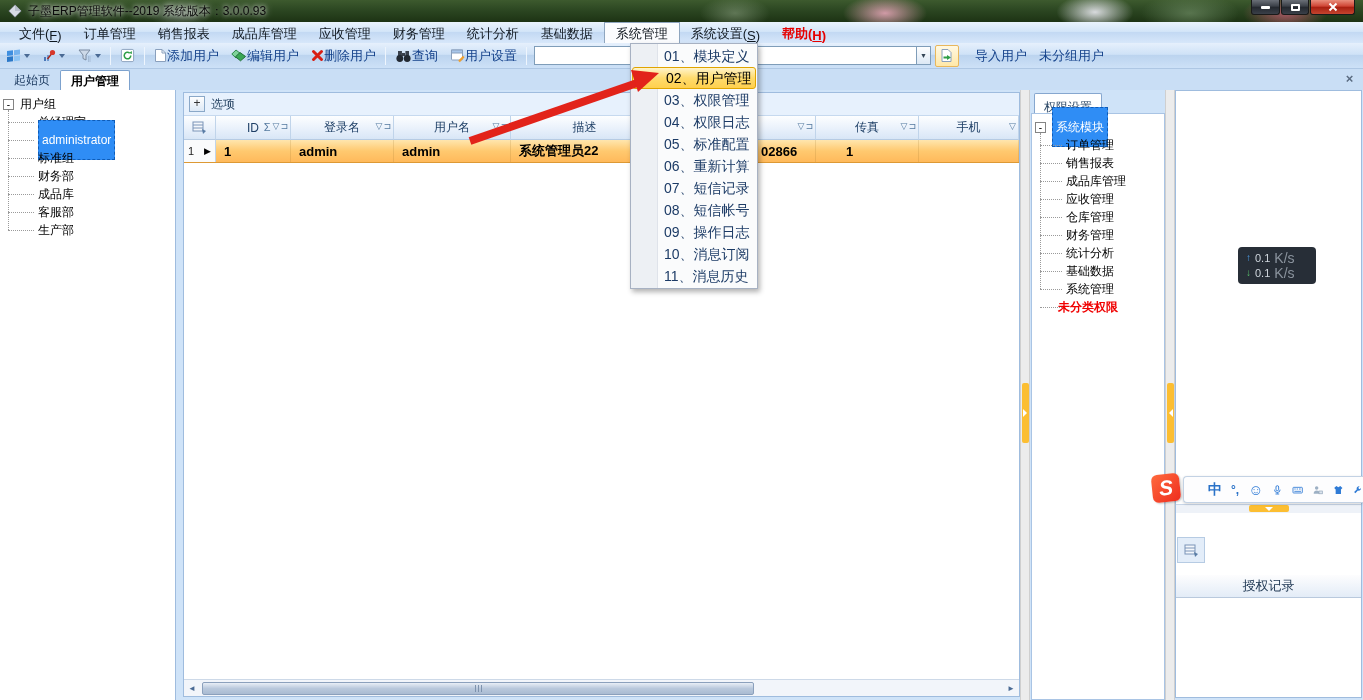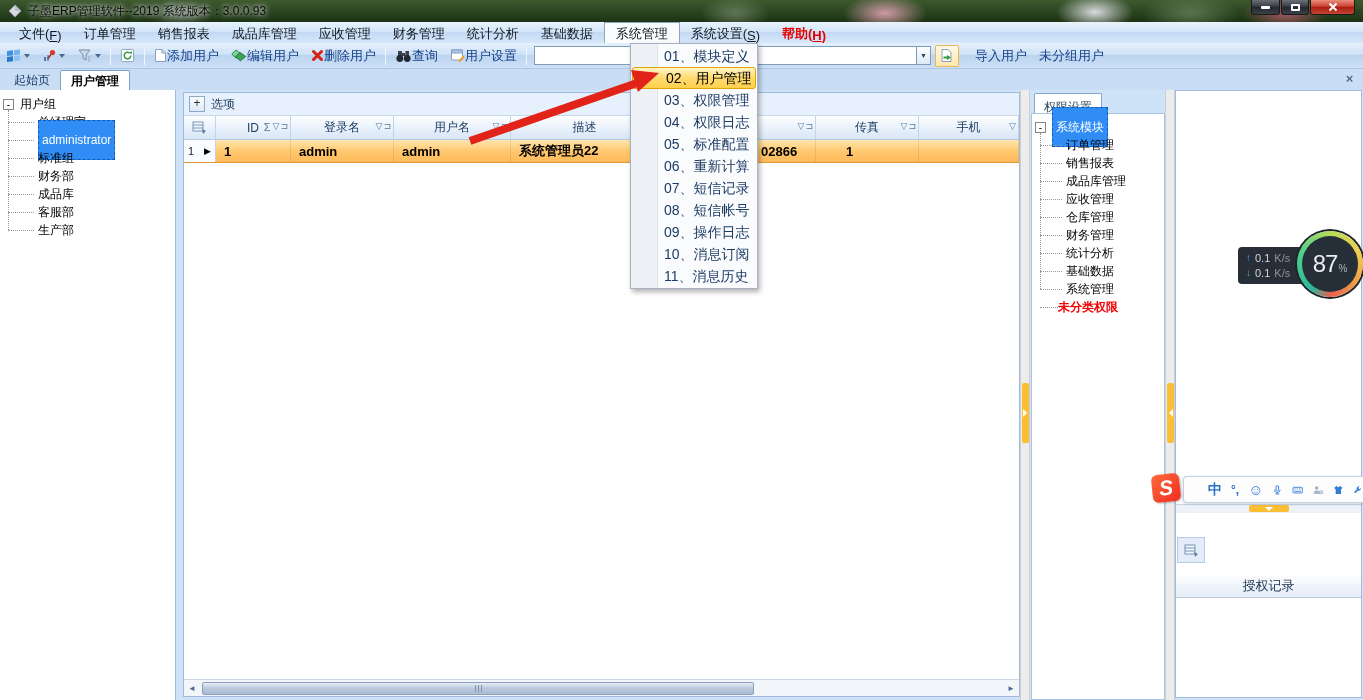--- a/index.html
+++ b/index.html
@@ -118,21 +118,21 @@
   .smi { position:relative; height:22px; line-height:22px; padding-left:33px; font-size:14px; color:#1c3b66; white-space:nowrap; }
   .smi.hl { margin:0 1px; background:linear-gradient(#fff4cb,#ffdb6d 50%,#ffd04e); border:1px solid #e0a400; border-radius:3px; line-height:20px; color:#000; }
 
   
   .arrow-svg { position:absolute; left:0; top:0; z-index:60; pointer-events:none; }
 
   .net-widget { position:absolute; left:1238px; top:231px; z-index:45; width:125px; height:68px; }
   .net-pill { position:absolute; left:0; top:16px; width:78px; height:37px; background:#272e37; border-radius:4px; padding:3px 0 0 8px; }
   .net-row { display:flex; align-items:center; gap:4px; font-size:11px; color:#cfd6dd; height:15px; }
   .net-up { color:#4da2f0; font-size:10px; } .net-down { color:#58c06b; font-size:10px; }
-  .net-unit { color:#8b949e; font-size:11px; }
+  .net-unit { color:#8b949e; font-size:14px; }
   .ring { position:absolute; right:0; top:0; width:66px; height:66px; border-radius:50%;
     background:conic-gradient(from 215deg, #29b899, #53d08a 22%, #b5dc5a 40%, #f0cf4e 58%, #ef9f47 75%, #e95f50 90%, #29b899);
     box-shadow:0 0 0 2px #1d242c; }
   .ring-inner { position:absolute; inset:5px; border-radius:50%; background:#262e38; display:flex; align-items:center; justify-content:center; color:#e9edf1; }
   .ring-num { font-size:24px; font-weight:normal; letter-spacing:-1px; }
   .ring-unit { font-size:10px; color:#aab3bc; margin:8px 0 0 1px; }
 
   .ime-bar { position:absolute; left:1183px; top:476px; right:0; height:27px; z-index:45;
     background:#fdfdfe; border:1px solid #c3d2e4; border-right:none; border-radius:4px 0 0 4px;
     box-shadow:0 1px 3px rgba(0,0,0,.18); display:flex; align-items:center; gap:9px; padding-left:24px; }
@@ -474,26 +474,20 @@
     <div class="net-pill">
       <div class="net-row">
           <span class="net-up">↑</span>
           <span>0.1</span>
           <span class="net-unit">K/s</span>
         </div>
       <div class="net-row">
           <span class="net-down">↓</span>
           <span>0.1</span>
           <span class="net-unit">K/s</span>
-        </div>
-    </div>
-    <div class="ring">
-      <div class="ring-inner">
-          <span class="ring-num">87</span>
-          <span class="ring-unit">%</span>
         </div>
     </div>
   </div>
 
   <div class="ime-bar">
     <div class="ime-logo">S</div>
     <span class="ime-t">中</span>
     <span class="ime-t" style="font-size:12px">°,</span>
     <span class="ime-smiley">☺</span>
     <svg width="16" height="16" viewBox="0 0 16 16">

